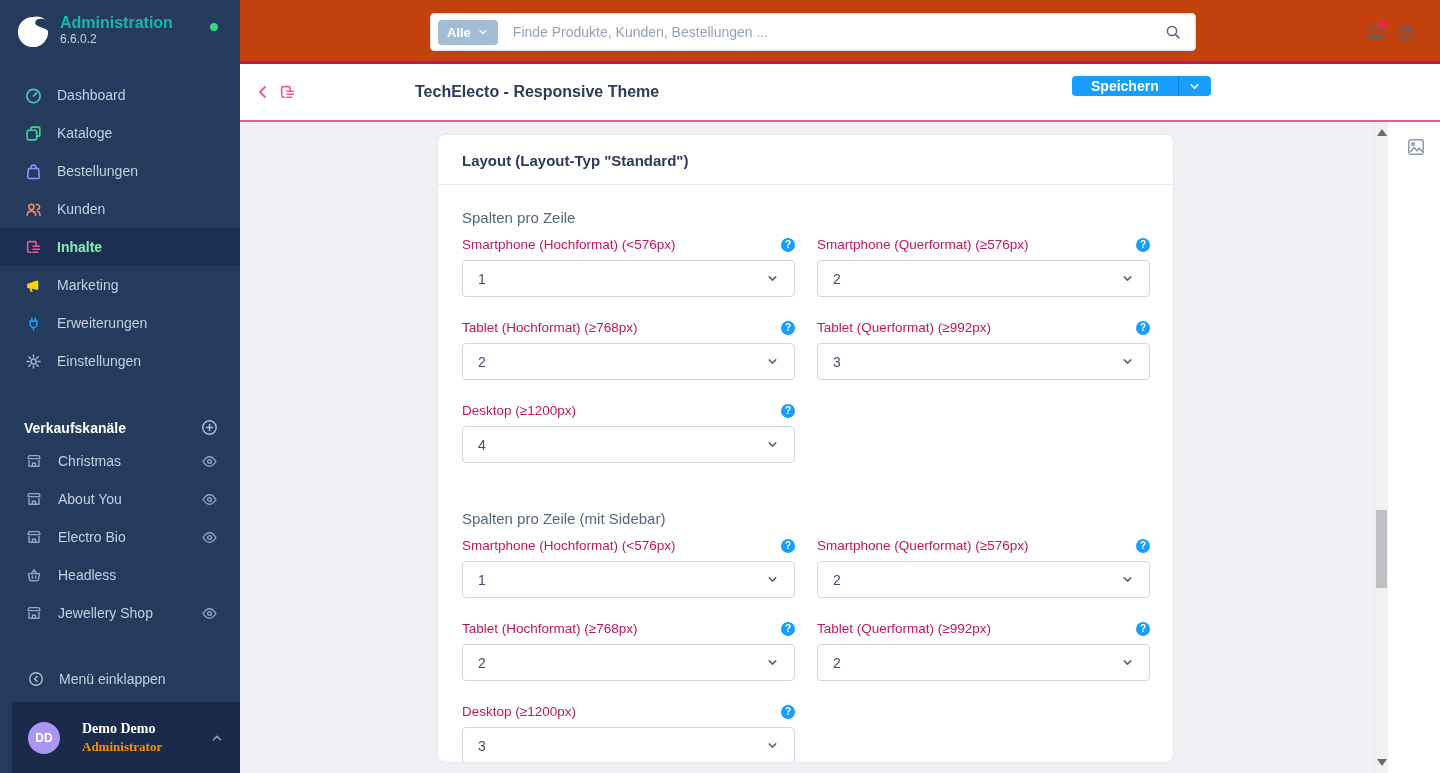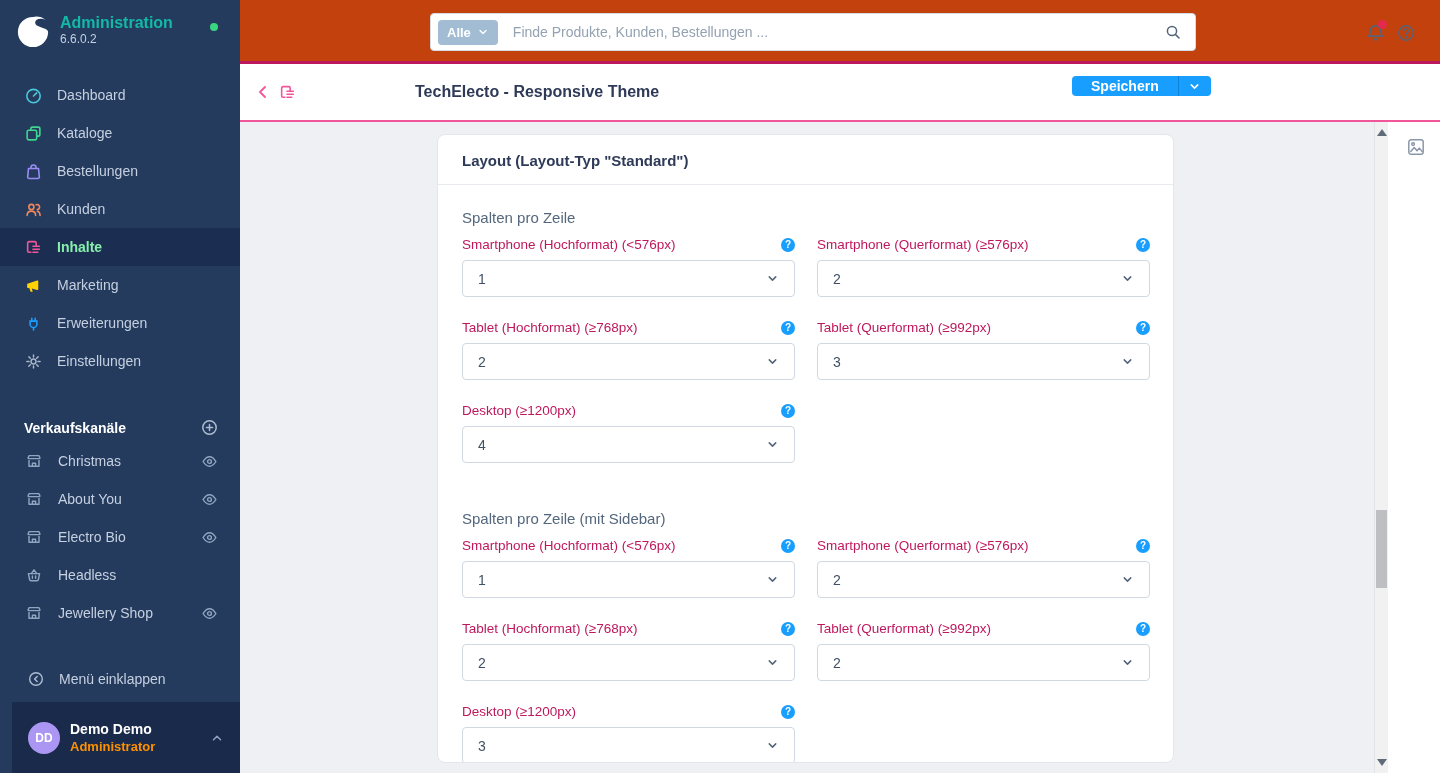--- a/index.html
+++ b/index.html
@@ -29,21 +29,21 @@
   .channels-header{display:flex;align-items:flex-end;justify-content:space-between;margin-top:34px;padding:0 22px 0 24px;height:22px;color:#fff;font-weight:bold;font-size:14px;}
   .channels-header .icon{width:17px;height:17px;color:#aebdd2;cursor:pointer;}
   .channels{margin-top:6px;height:208px;overflow:hidden;}
   .channel-row{display:flex;align-items:center;height:38px;padding:0 22px 0 26px;font-size:14px;color:#c5d0e0;cursor:pointer;}
   .channel-row .icon{width:16px;height:16px;margin-right:16px;color:#92a6c0;flex:0 0 auto;}
   .channel-row .eye{margin-left:auto;width:17px;height:17px;color:#92a6c0;cursor:pointer;}
   .collapse-row{position:absolute;left:0;right:0;bottom:71px;height:46px;display:flex;align-items:center;padding-left:28px;background:#243b5e;font-size:14px;color:#c5d0e0;cursor:pointer;}
   .collapse-row .icon{width:16px;height:16px;margin-right:15px;color:#aebdd2;}
   .user-area{position:absolute;left:12px;right:0;bottom:0;height:71px;background:#192a4b;display:flex;align-items:center;padding:0 16px;box-sizing:border-box;cursor:pointer;}
   .avatar{width:32px;height:32px;border-radius:50%;background:#ab97f3;color:#fff;font-size:12px;font-weight:bold;display:flex;align-items:center;justify-content:center;flex:0 0 auto;}
-  .user-meta{margin-left:10px;}
+  .user-meta{margin-left:22px;font-family:Liberation Serif, serif;}
   .user-name{color:#fff;font-weight:bold;font-size:14px;}
   .user-role{color:#ff9100;font-weight:bold;font-size:13px;margin-top:2px;}
   .user-chevron{margin-left:auto;width:14px;height:14px;color:#8fa1ba;}
 
   
   .main{position:absolute;left:240px;top:0;right:0;bottom:0;}
   .topbar{position:relative;height:64px;background:#c2410c;border-bottom:3px solid #be185d;box-sizing:border-box;}
   .searchbar{position:absolute;left:190px;top:13px;width:766px;height:38px;border:1px solid #d5dde4;border-radius:4px;display:flex;align-items:center;padding:0 14px 0 7px;box-sizing:border-box;background:#fff;}
   .scope-chip{display:flex;align-items:center;background:#a2bcd3;color:#fff;font-weight:bold;font-size:13px;border-radius:4px;height:25px;padding:0 9px;cursor:pointer;}
   .scope-chip .icon{width:12px;height:12px;margin-left:6px;}

